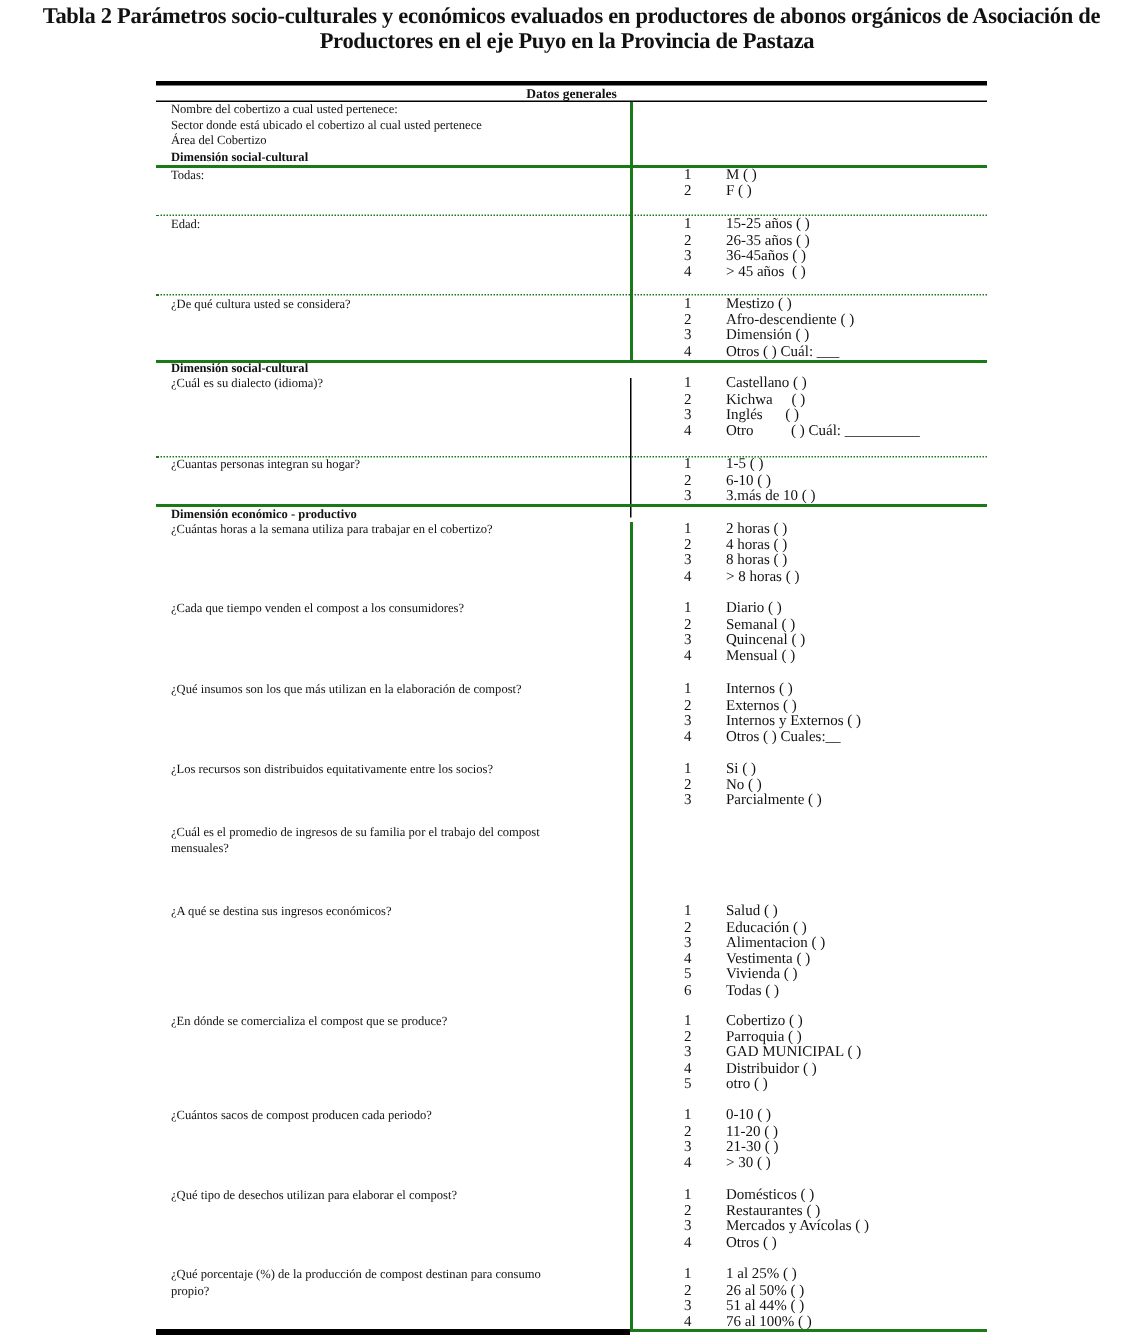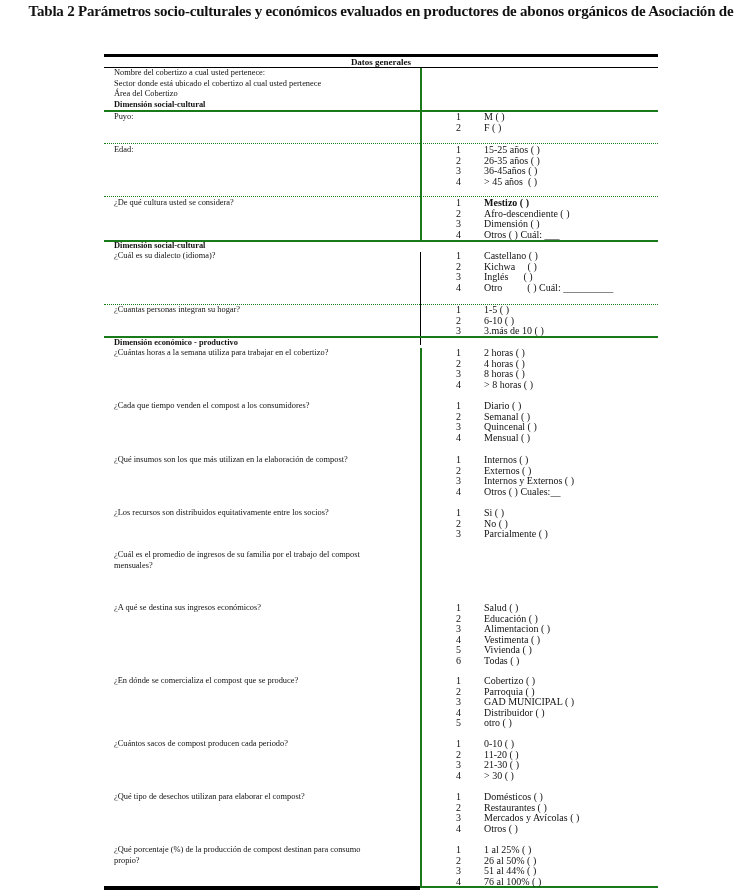--- a/index.html
+++ b/index.html
@@ -24,20 +24,21 @@
   .botbar-g { position: absolute; left: 316px; top: 832px; width: 238px; height: 2px; background: #1a7a1a; }
   .opts { position: absolute; left: 352px; font-size: 10px; line-height: 10.6px; }
   .opt { white-space: nowrap; height: 10.6px; }
   .opt .n { display: inline-block; width: 28px; }
 </style>
 </head>
 <body>
 
 <div class="title">
   <span class="l1">Tabla 2 Parámetros socio-culturales y económicos evaluados en productores de abonos orgánicos de Asociación de</span>
+  <span class="l2">Productores en el eje Puyo en la Provincia de Pastaza</span>
 </div>
 
 <div class="tbl">
   <div class="topbar"></div>
   <div class="hdr">Datos generales</div>
   <div class="hdr-line"></div>
 
   <div class="txt" style="left:10px;top:14px;">Nombre del cobertizo a cual usted pertenece:</div>
   <div class="txt" style="left:10px;top:24.6px;">Sector donde está ubicado el cobertizo al cual usted pertenece</div>
   <div class="txt" style="left:10px;top:35.2px;">Área del Cobertizo</div>
@@ -52,37 +53,37 @@
   <div class="dline" style="top:142px;"></div>
   <div class="gline" style="top:186px;"></div>
   <div class="txt bold" style="left:10px;top:187px;">Dimensión social-cultural</div>
   <div class="dline" style="top:250px;"></div>
   <div class="gline" style="top:282px;"></div>
   <div class="txt bold" style="left:10px;top:284px;">Dimensión económico - productivo</div>
 
   <div class="botbar-b"></div>
   <div class="botbar-g"></div>
 
-  <div class="txt" style="left:10px;top:58px;">Puyo:</div>
+  <div class="txt" style="left:10px;top:58px;">Todas:</div>
   <div class="opts" style="top:58px;">
     <div class="opt"><span class="n">1</span><span style="white-space: pre;">M ( )</span></div>
     <div class="opt"><span class="n">2</span><span style="white-space: pre;">F ( )</span></div>
   </div>
 
   <div class="txt" style="left:10px;top:91px;">Edad:</div>
   <div class="opts" style="top:91px;">
     <div class="opt"><span class="n">1</span><span style="white-space: pre;">15-25 años ( )</span></div>
     <div class="opt"><span class="n">2</span><span style="white-space: pre;">26-35 años ( )</span></div>
     <div class="opt"><span class="n">3</span><span style="white-space: pre;">36-45años ( )</span></div>
     <div class="opt"><span class="n">4</span><span style="white-space: pre;">&gt; 45 años  ( )</span></div>
   </div>
 
   <div class="txt" style="left:10px;top:144px;">¿De qué cultura usted se considera?</div>
   <div class="opts" style="top:144px;">
-    <div class="opt"><span class="n">1</span><span style="white-space: pre; font-weight: bold;">Mestizo ( )</span></div>
+    <div class="opt"><span class="n">1</span><span style="white-space: pre;">Mestizo ( )</span></div>
     <div class="opt"><span class="n">2</span><span style="white-space: pre;">Afro-descendiente ( )</span></div>
     <div class="opt"><span class="n">3</span><span style="white-space: pre;">Dimensión ( )</span></div>
     <div class="opt"><span class="n">4</span><span style="white-space: pre;">Otros ( ) Cuál: ___</span></div>
   </div>
 
   <div class="txt" style="left:10px;top:197px;">¿Cuál es su dialecto (idioma)?</div>
   <div class="opts" style="top:197px;">
     <div class="opt"><span class="n">1</span><span style="white-space: pre;">Castellano ( )</span></div>
     <div class="opt"><span class="n">2</span><span style="white-space:pre">Kichwa     ( )</span></div>
     <div class="opt"><span class="n">3</span><span style="white-space:pre">Inglés      ( )</span></div>

